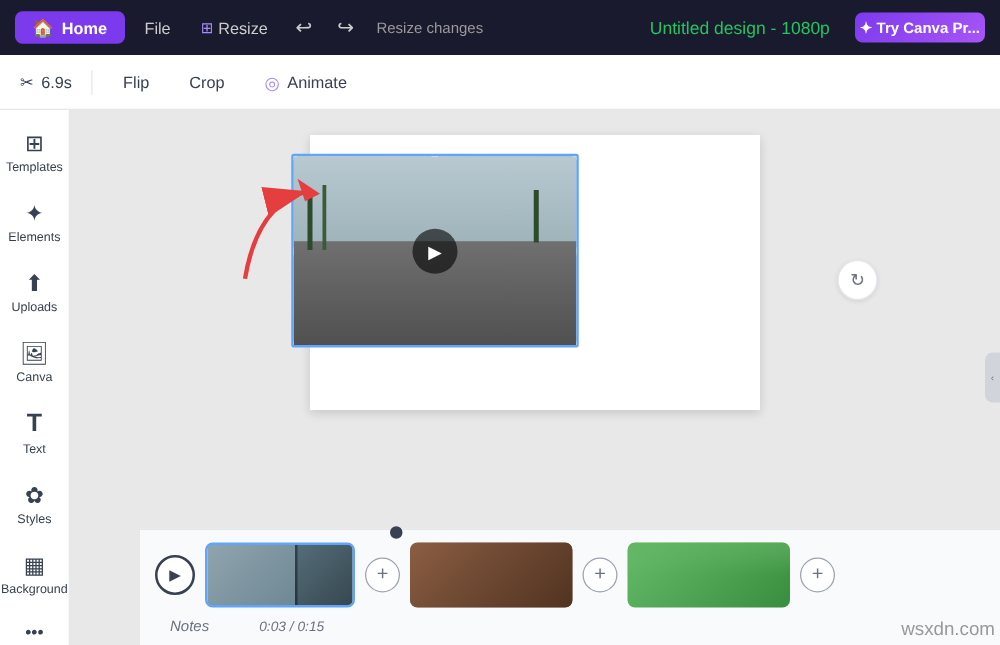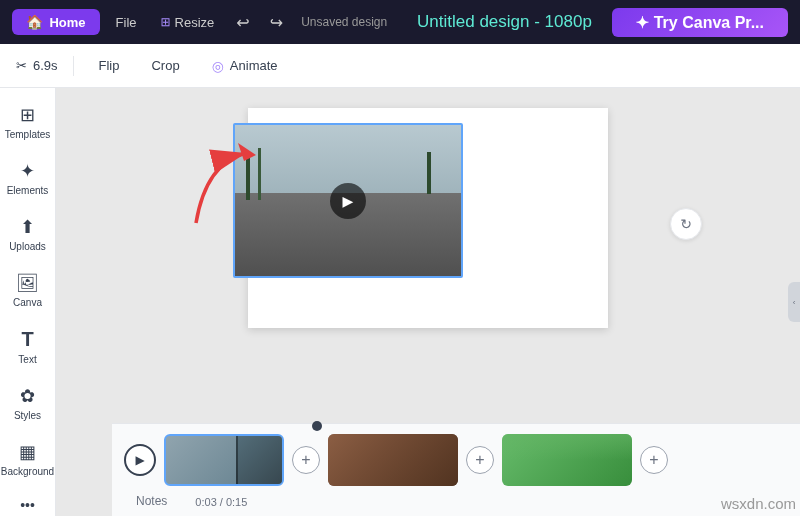--- a/index.html
+++ b/index.html
@@ -53,31 +53,31 @@
       cursor: pointer;
       padding: 4px 6px;
     }
     .nav-unsaved {
       color: #999;
       font-size: 12px;
       margin-left: 4px;
     }
     .nav-spacer { flex: 1; }
     .nav-title {
-      color: #5eead4;
-      font-size: 17px;
+      color: #22c55e;
+      font-size: 14px;
       margin-right: 12px;
     }
     .nav-try-btn {
       background: linear-gradient(135deg, #7c3aed, #a855f7);
       color: white;
       border: none;
       border-radius: 6px;
-      padding: 5px 24px;
-      font-size: 16px;
+      padding: 5px 4px;
+      font-size: 12px;
       font-weight: 600;
       cursor: pointer;
       display: flex;
       align-items: center;
       gap: 4px;
     }
 
     
     .toolbar {
       height: 44px;
@@ -431,21 +431,21 @@
     <span class="home-icon">🏠</span>
     <span>Home</span>
   </button>
   <button class="nav-file-btn">File</button>
   <button class="nav-resize-btn">
     <span class="resize-icon">⊞</span>
     <span>Resize</span>
   </button>
   <button class="nav-undo">↩</button>
   <button class="nav-redo">↪</button>
-  <span class="nav-unsaved">Unsaved design</span>
+  <span class="nav-unsaved">Resize changes</span>
   <div class="nav-spacer"></div>
   <span class="nav-title">Untitled design - 1080p</span>
   <button class="nav-try-btn">✦ Try Canva Pr...</button>
 </div>
 
 <div class="toolbar">
   <div class="toolbar-duration">
     <span>✂</span>
     <span>6.9s</span>
   </div>
@@ -559,21 +559,21 @@
         <div class="clip clip-1">
           <div class="clip-1-right"></div>
           <div class="clip-1-divider"></div>
         </div>
         <div class="plus-btn">+</div>
         <div class="clip clip-2"></div>
         <div class="plus-btn">+</div>
         <div class="clip clip-3"></div>
         <div class="plus-btn">+</div>
       </div>
-      <div style="display:flex; align-items:center; gap:4px; padding:0 12px 4px;">
+      <div style="display:flex; align-items:center; gap:16px; padding:0 12px 4px;font-style:italic;">
         <span class="notes-label">Notes</span>
         <span class="timeline-time">0:03 / 0:15</span>
       </div>
     </div>
 
     <div class="wsxdn-watermark">wsxdn.com</div>
   </div>
 </div>
 
 </body></html>

